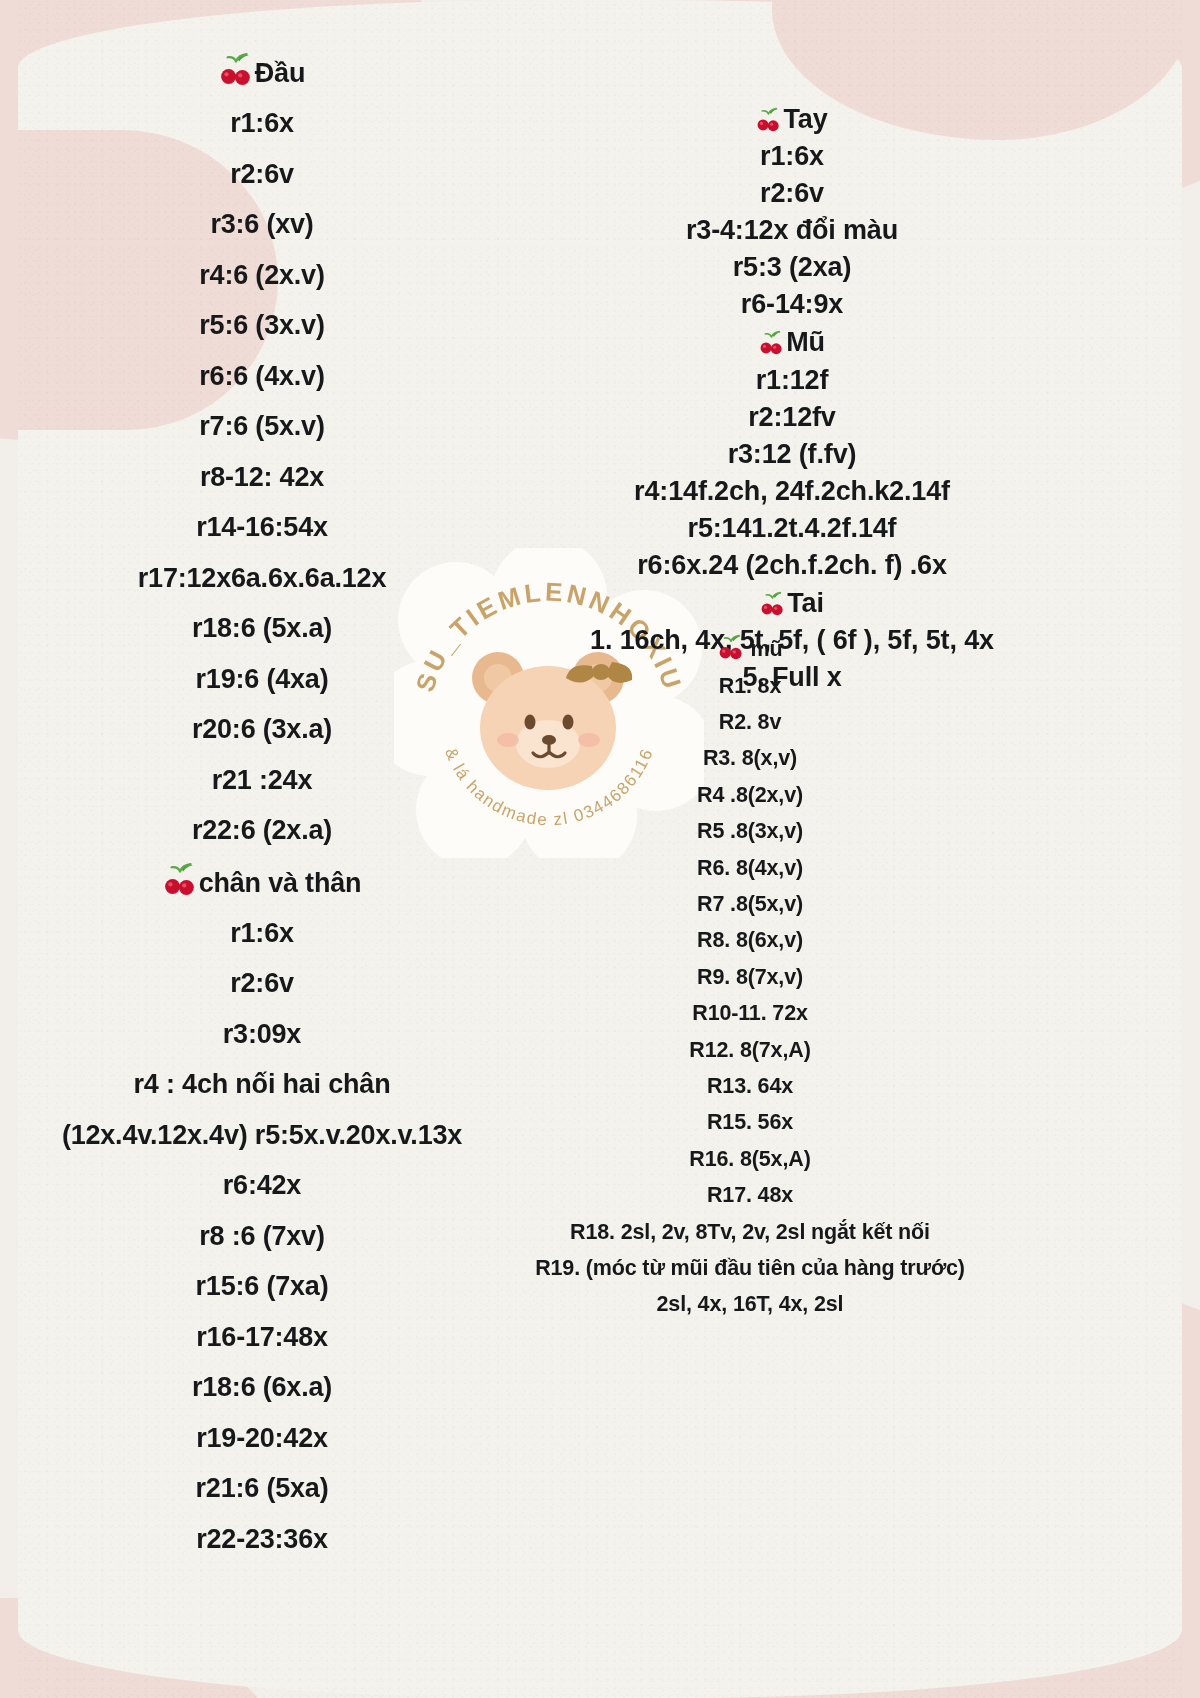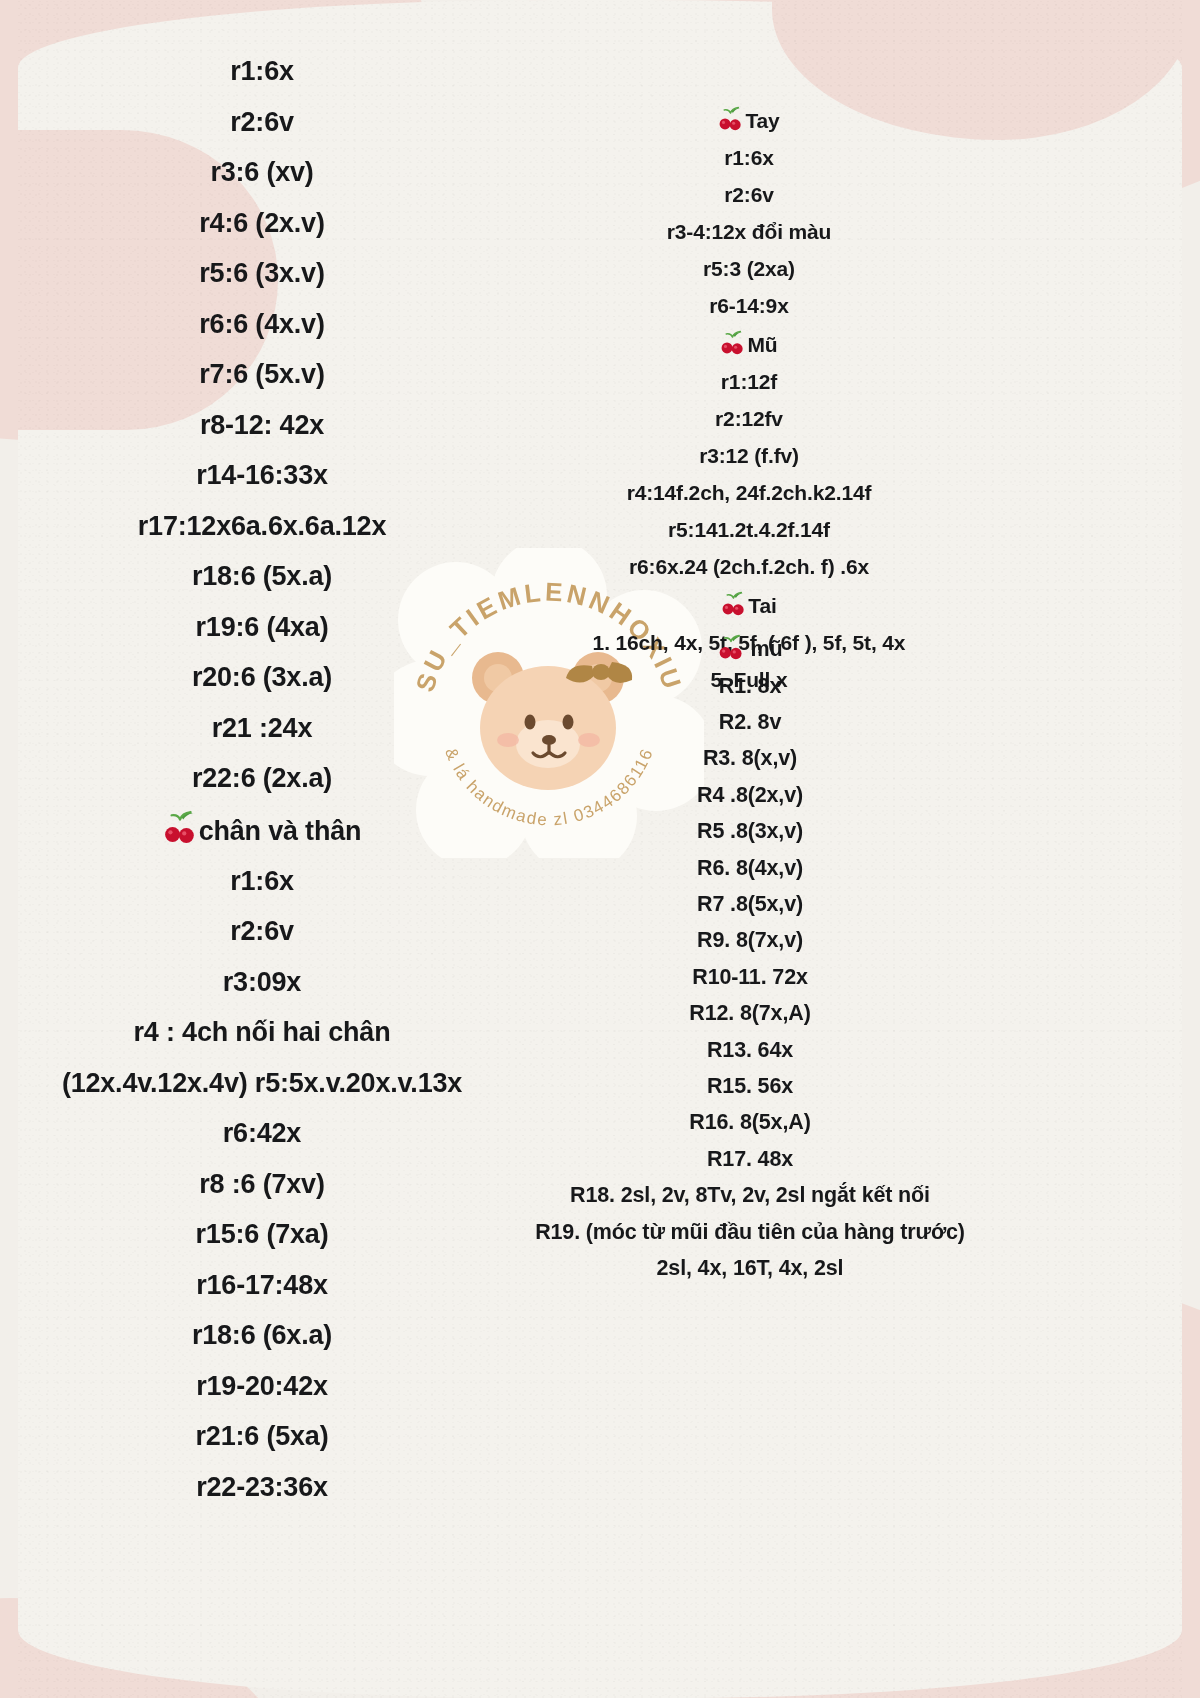--- a/index.html
+++ b/index.html
@@ -87,22 +87,22 @@
     color:#17181a;
     font-weight:bold;
     -webkit-font-smoothing:antialiased;
   }
   .col-left {
     left:12px; top:46px; width:500px;
     font-size:27px; line-height:50.5px;
     letter-spacing:-.2px;
   }
   .col-right-top {
-    left:489px; top:100px; width:520px;
-    font-size:21px; line-height:37px;
+    left:532px; top:100px; width:520px;
+    font-size:27px; line-height:37px;
     letter-spacing:-.15px;
   }
   .col-right-bottom {
     left:450px; top:630px; width:600px;
     font-size:21.5px; line-height:36.4px;
     letter-spacing:-.15px;
   }
   .row { white-space:nowrap; }
   .head {
     display:block;
@@ -174,30 +174,40 @@
     <g fill="#b08645">
       <path d="M146 30 q-22 -4 -26 12 q16 10 28 -2 z"></path>
       <path d="M166 26 q22 2 20 18 q-18 8 -26 -6 z"></path>
       <ellipse cx="155" cy="36" rx="9" ry="8"></ellipse>
     </g>
   </svg>
 </div>
 
 <div class="col col-left">
 
+  <div class="head">
+    <svg class="cherry" viewBox="0 0 32 32">
+      <path d="M17 6 q6 -5 11 -3 q-6 1 -9 6 z" fill="#4d9b3f"></path>
+      <path d="M16 9 q2 -6 10 -7 M16 9 q-2 -5 -8 -4" stroke="#5aa847" stroke-width="2" fill="none" stroke-linecap="round"></path>
+      <circle cx="9" cy="23" r="7" fill="#c8102e"></circle>
+      <circle cx="22" cy="24" r="7" fill="#c8102e"></circle>
+      <circle cx="7" cy="21" r="2" fill="#ef5f74" opacity=".8"></circle>
+      <circle cx="20" cy="22" r="2" fill="#ef5f74" opacity=".8"></circle>
+    </svg><span class="label">Đầu</span>
+  </div>
 
   <div class="row">r1:6x</div>
   <div class="row">r2:6v</div>
   <div class="row">r3:6 (xv)</div>
   <div class="row">r4:6 (2x.v)</div>
   <div class="row">r5:6 (3x.v)</div>
   <div class="row">r6:6 (4x.v)</div>
   <div class="row">r7:6 (5x.v)</div>
   <div class="row">r8-12: 42x</div>
-  <div class="row">r14-16:33x</div>
+  <div class="row">r14-16:54x</div>
   <div class="row">r17:12x6a.6x.6a.12x</div>
   <div class="row">r18:6 (5x.a)</div>
   <div class="row">r19:6 (4xa)</div>
   <div class="row">r20:6 (3x.a)</div>
   <div class="row">r21 :24x</div>
   <div class="row">r22:6 (2x.a)</div>
 
   <div class="head">
     <svg class="cherry" viewBox="0 0 32 32">
       <path d="M17 6 q6 -5 11 -3 q-6 1 -9 6 z" fill="#4d9b3f"></path>
@@ -290,20 +300,21 @@
     </svg><span class="label">mũ</span>
   </div>
 
   <div class="row">R1. 8x</div>
   <div class="row">R2. 8v</div>
   <div class="row">R3. 8(x,v)</div>
   <div class="row">R4 .8(2x,v)</div>
   <div class="row">R5 .8(3x,v)</div>
   <div class="row">R6. 8(4x,v)</div>
   <div class="row">R7 .8(5x,v)</div>
+  <div class="row">R8. 8(6x,v)</div>
   <div class="row">R9. 8(7x,v)</div>
   <div class="row">R10-11. 72x</div>
   <div class="row">R12. 8(7x,A)</div>
   <div class="row">R13. 64x</div>
   <div class="row">R15. 56x</div>
   <div class="row">R16. 8(5x,A)</div>
   <div class="row">R17. 48x</div>
   <div class="row">R18. 2sl, 2v, 8Tv, 2v, 2sl ngắt kết nối</div>
   <div class="row">R19. (móc từ mũi đầu tiên của hàng trước)</div>
   <div class="row">2sl, 4x, 16T, 4x, 2sl</div>

